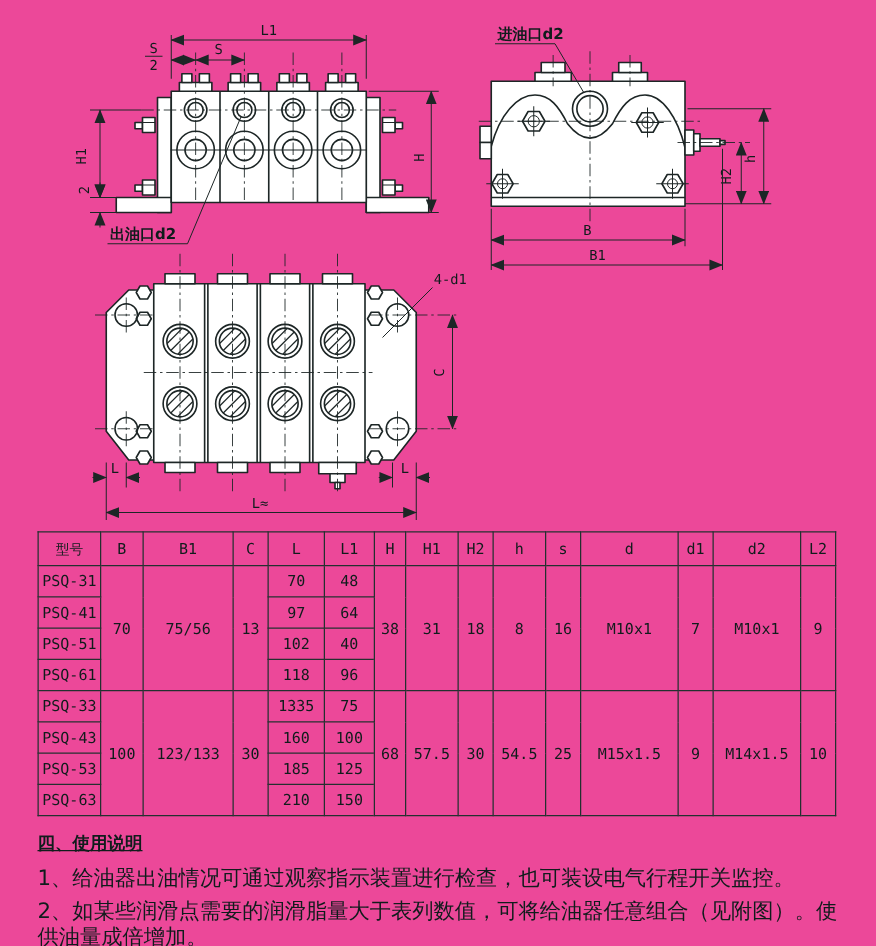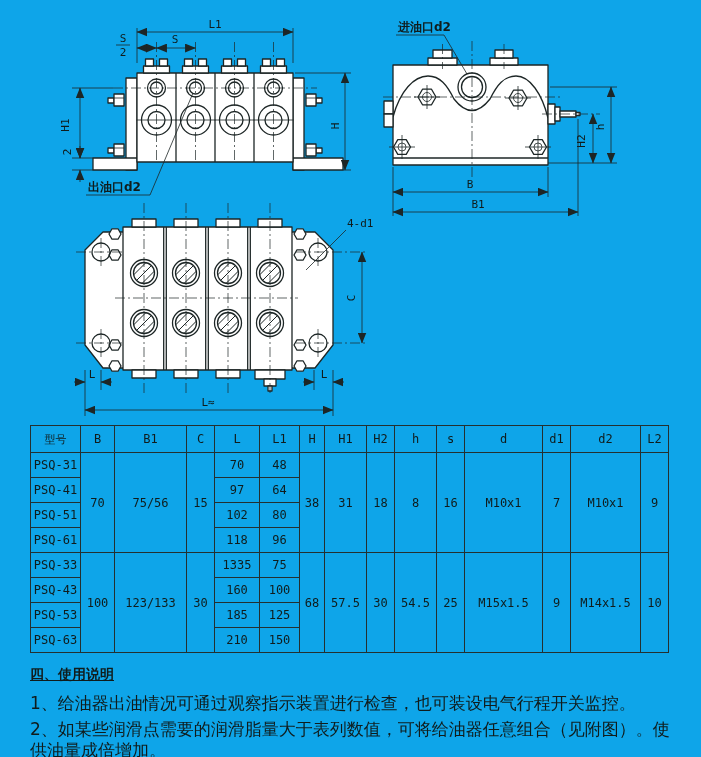--- a/index.html
+++ b/index.html
@@ -1,16 +1,16 @@
 <!DOCTYPE html>
 <html><head>
 <meta charset="utf-8">
 <style>
   html,body{margin:0;padding:0;background:#fff;}
-  .page{position:relative;width:701px;height:757px;background:#0ea5e9;overflow:hidden;
+  .page{position:relative;width:701px;height:757px;background:#ec4899;overflow:hidden;
         font-family:"DejaVu Sans",sans-serif;color:#101c1c;}
   .dwg{position:absolute;}
   
   .ol{stroke:#1d2626;stroke-width:1.3;fill:none;stroke-linejoin:round;}
   .olw{stroke:#1d2626;stroke-width:1.3;fill:#fff;stroke-linejoin:round;}
   .th{stroke:#1d2626;stroke-width:0.8;fill:none;}
   .cl{stroke:#1d2626;stroke-width:0.7;fill:none;stroke-dasharray:10 3 2 3;}
   .dim{stroke:#1d2626;stroke-width:0.8;fill:none;}
   .hatch{stroke:#1d2626;stroke-width:1;fill:none;}
   text.dl{font:11px "DejaVu Sans Mono",monospace;fill:#101c1c;}
@@ -423,42 +423,42 @@
       <td>d</td>
       <td>d1</td>
       <td>d2</td>
       <td>L2</td>
     </tr>
 
     <tr>
       <td>PSQ-31</td>
       <td rowspan="4">70</td>
       <td rowspan="4">75/56</td>
-      <td rowspan="4">15</td>
+      <td rowspan="4">13</td>
       <td>70</td>
       <td>48</td>
       <td rowspan="4">38</td>
       <td rowspan="4">31</td>
       <td rowspan="4">18</td>
       <td rowspan="4">8</td>
       <td rowspan="4">16</td>
       <td rowspan="4">M10x1</td>
       <td rowspan="4">7</td>
       <td rowspan="4">M10x1</td>
       <td rowspan="4">9</td>
     </tr>
     <tr>
       <td>PSQ-41</td>
       <td>97</td>
       <td>64</td>
     </tr>
     <tr>
       <td>PSQ-51</td>
       <td>102</td>
-      <td>80</td>
+      <td>40</td>
     </tr>
     <tr>
       <td>PSQ-61</td>
       <td>118</td>
       <td>96</td>
     </tr>
 
     <tr>
       <td>PSQ-33</td>
       <td rowspan="4">100</td>

